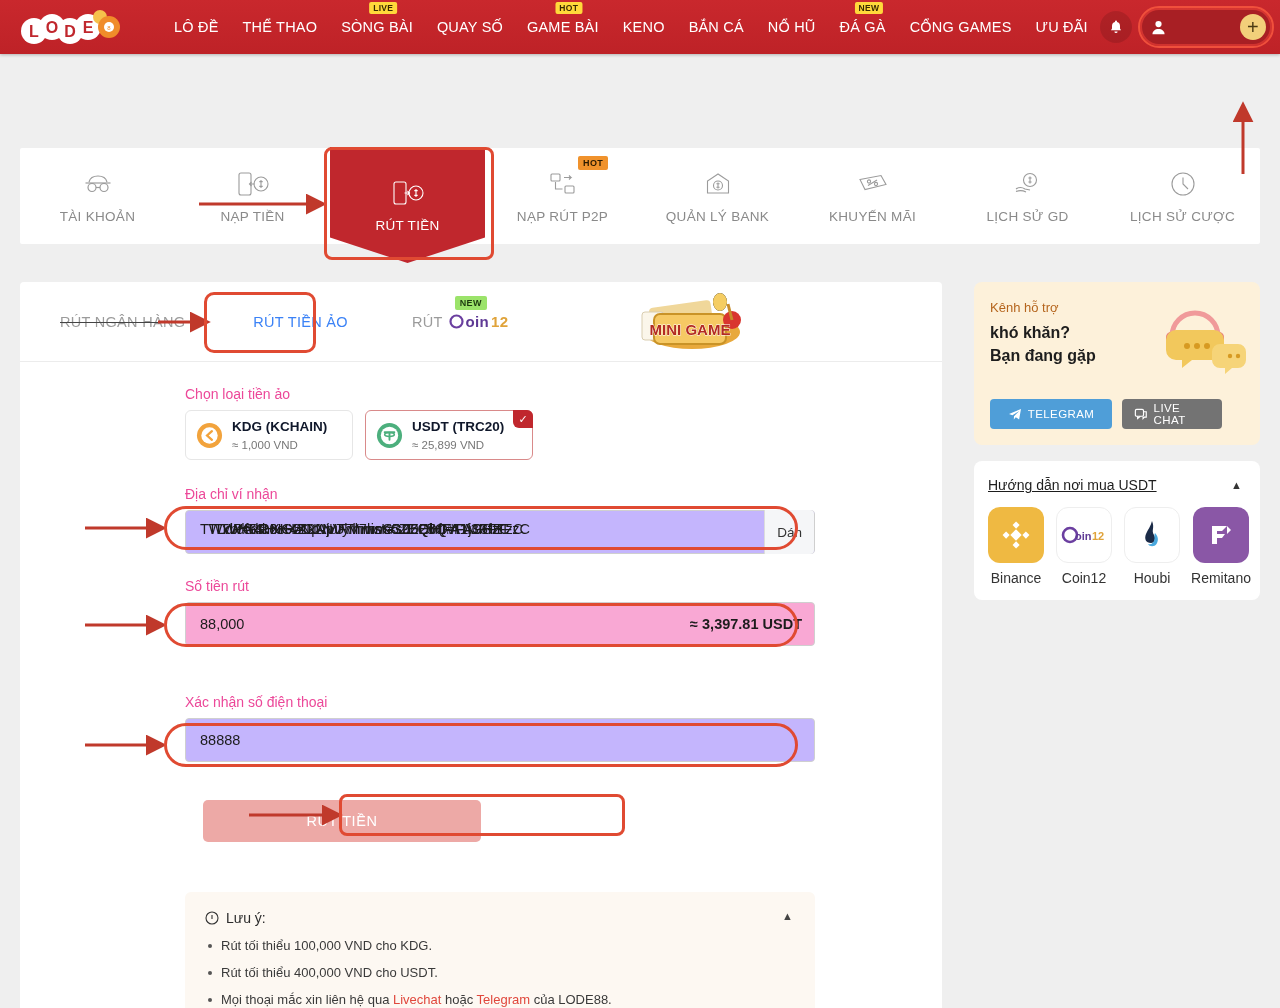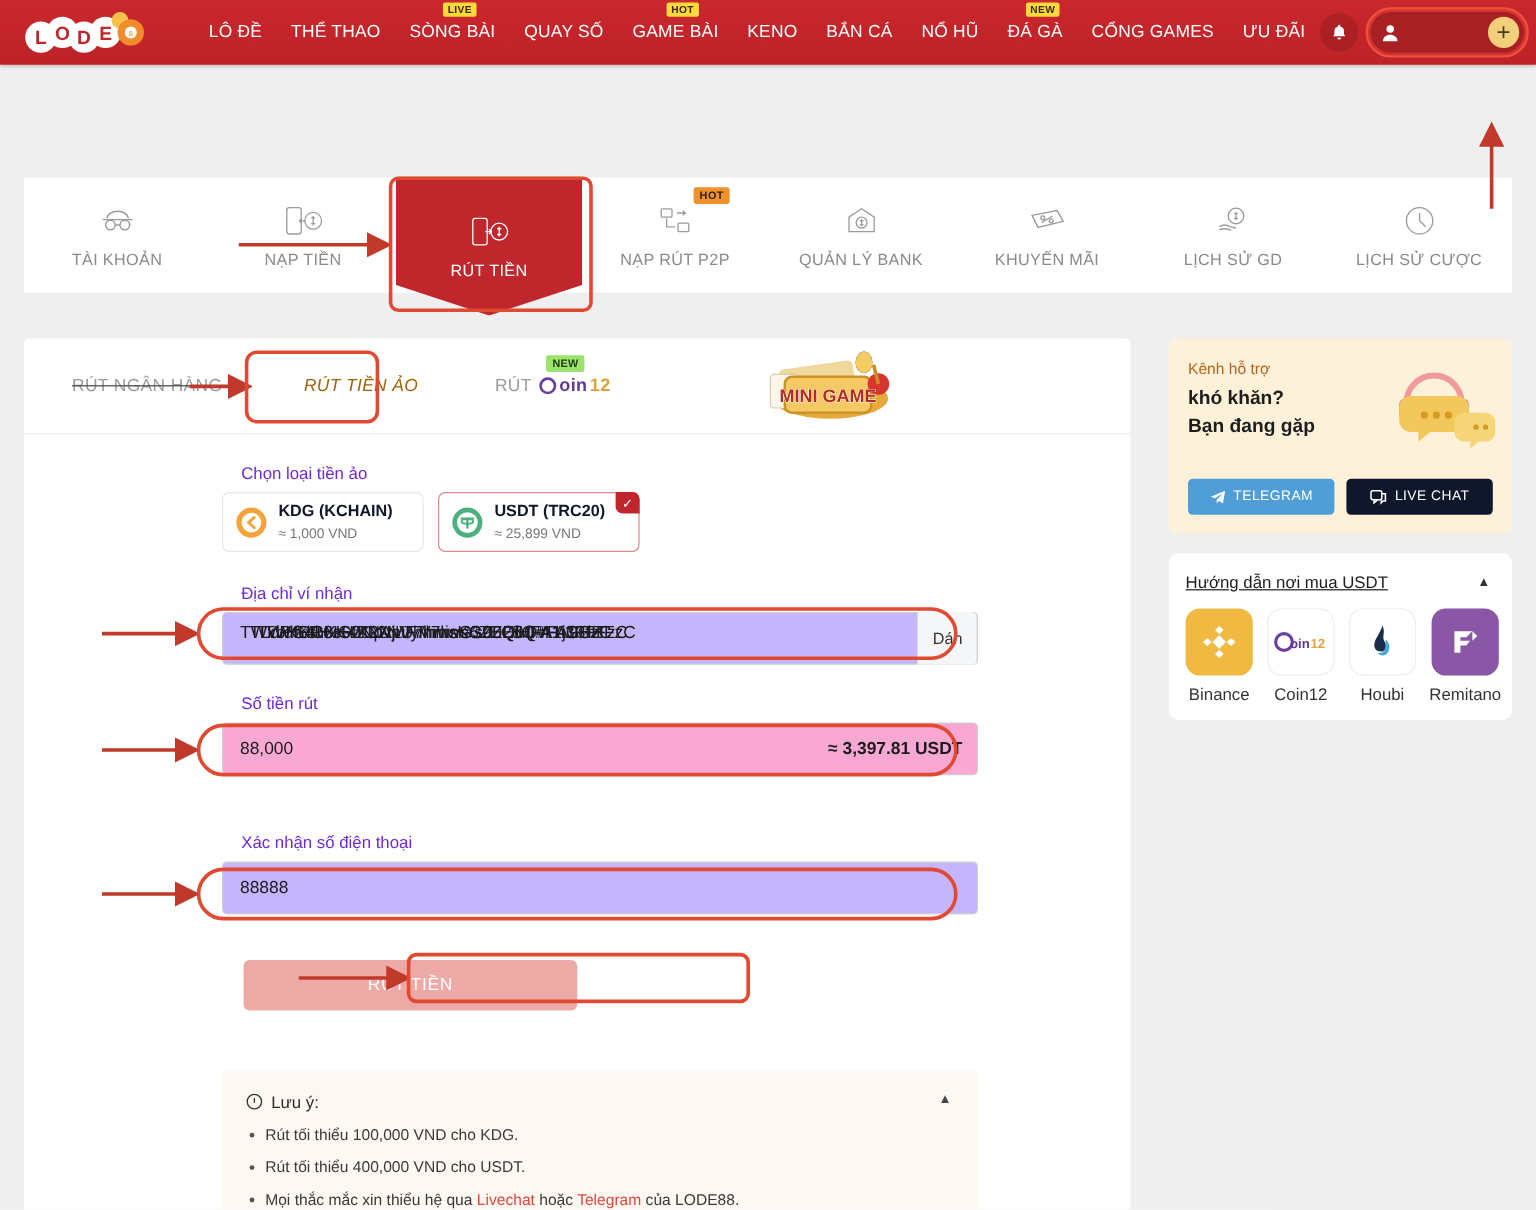--- a/index.html
+++ b/index.html
@@ -145,33 +145,33 @@
   }
   .subtab {
     font-size: 14.5px;
     color: #9b9b9b;
     padding: 0 18px;
     letter-spacing: .3px;
     cursor: pointer;
     position: relative;
     white-space: nowrap;
   }
-  .subtab.sel { color: #a16207; font-style: italic; }
+  .subtab.sel { color: #3b82f6; }
   .subtab.strike { text-decoration: line-through; text-decoration-color:#444; }
   .subtab-badge {
     position: absolute; top: -17px; left: 46%;
     background: #9be36a; color: #1d3a10;
     font-size: 9px; font-weight: bold;
     padding: 2px 5px; border-radius: 2px;
   }
   .coin12-word { display:inline-flex; align-items:center; gap:2px; }
   .minigame { position:absolute; left: 612px; top: 4px; }
 
   .form { padding: 24px 0 0 165px; }
-  .flabel { font-size: 14px; color: #6d28d9; margin-bottom: 8px; margin-left: 16px; }
+  .flabel { font-size: 14px; color: #ec4899; margin-bottom: 8px; }
 
   .coin-row { display: flex; gap: 12px; margin-bottom: 26px; }
   .coin-card {
     width: 168px; height: 50px;
     border: 1px solid #e6e6e6;
     border-radius: 6px;
     background: #fff;
     display: flex; align-items: center; gap: 9px;
     padding: 0 10px;
     position: relative;
@@ -274,21 +274,21 @@
   .sup-kicker { font-size: 13px; color: #b5651d; margin-bottom: 6px; }
   .sup-title { font-size: 16px; font-weight: bold; color: #1d1d1d; line-height: 23px; }
   .sup-btns { position: absolute; left: 16px; bottom: 16px; display: flex; gap: 10px; }
   .sup-btn {
     height: 30px; border-radius: 4px;
     display: flex; align-items: center; justify-content: center; gap: 6px;
     color: #fff; font-size: 11.5px; letter-spacing: .4px;
     cursor: pointer; padding: 0 12px;
   }
   .sup-tg { background: #4f9ed8; width: 122px; }
-  .sup-lc { background: #0f172a; width: 122px; }
+  .sup-lc { background: #737373; width: 100px; }
   .sup-art { position: absolute; right: 8px; top: 18px; }
 
   .guide {
     margin-top: 16px;
     background: #fff;
     border-radius: 8px;
     padding: 16px 14px 14px 14px;
     position: relative;
   }
   .guide-head { font-size: 14px; color: #1d1d1d; margin-bottom: 14px; text-decoration: underline; }
@@ -585,21 +585,21 @@
             <circle cx="7" cy="7" r="6"></circle>
               <path d="M7 4v4M7 10h.01"></path>
           </svg>
           <span>Lưu ý:</span>
         </div>
         <span class="note-caret">▲</span>
         <ul>
           <li>Rút tối thiểu 100,000 VND cho KDG.</li>
           <li>Rút tối thiểu 400,000 VND cho USDT.</li>
           <li>
-            <span>Mọi thắc mắc xin thiểu hệ qua </span><span class="lnk">Livechat</span><span> hoặc </span><span class="lnk">Telegram</span><span> của LODE88.</span>
+            <span>Mọi thoại mắc xin liên hệ qua </span><span class="lnk">Livechat</span><span> hoặc </span><span class="lnk">Telegram</span><span> của LODE88.</span>
           </li>
         </ul>
       </div>
     </div>
   </div>
 
   <div class="side">
 
     <div class="support">
       <div class="sup-kicker">Kênh hỗ trợ</div>

